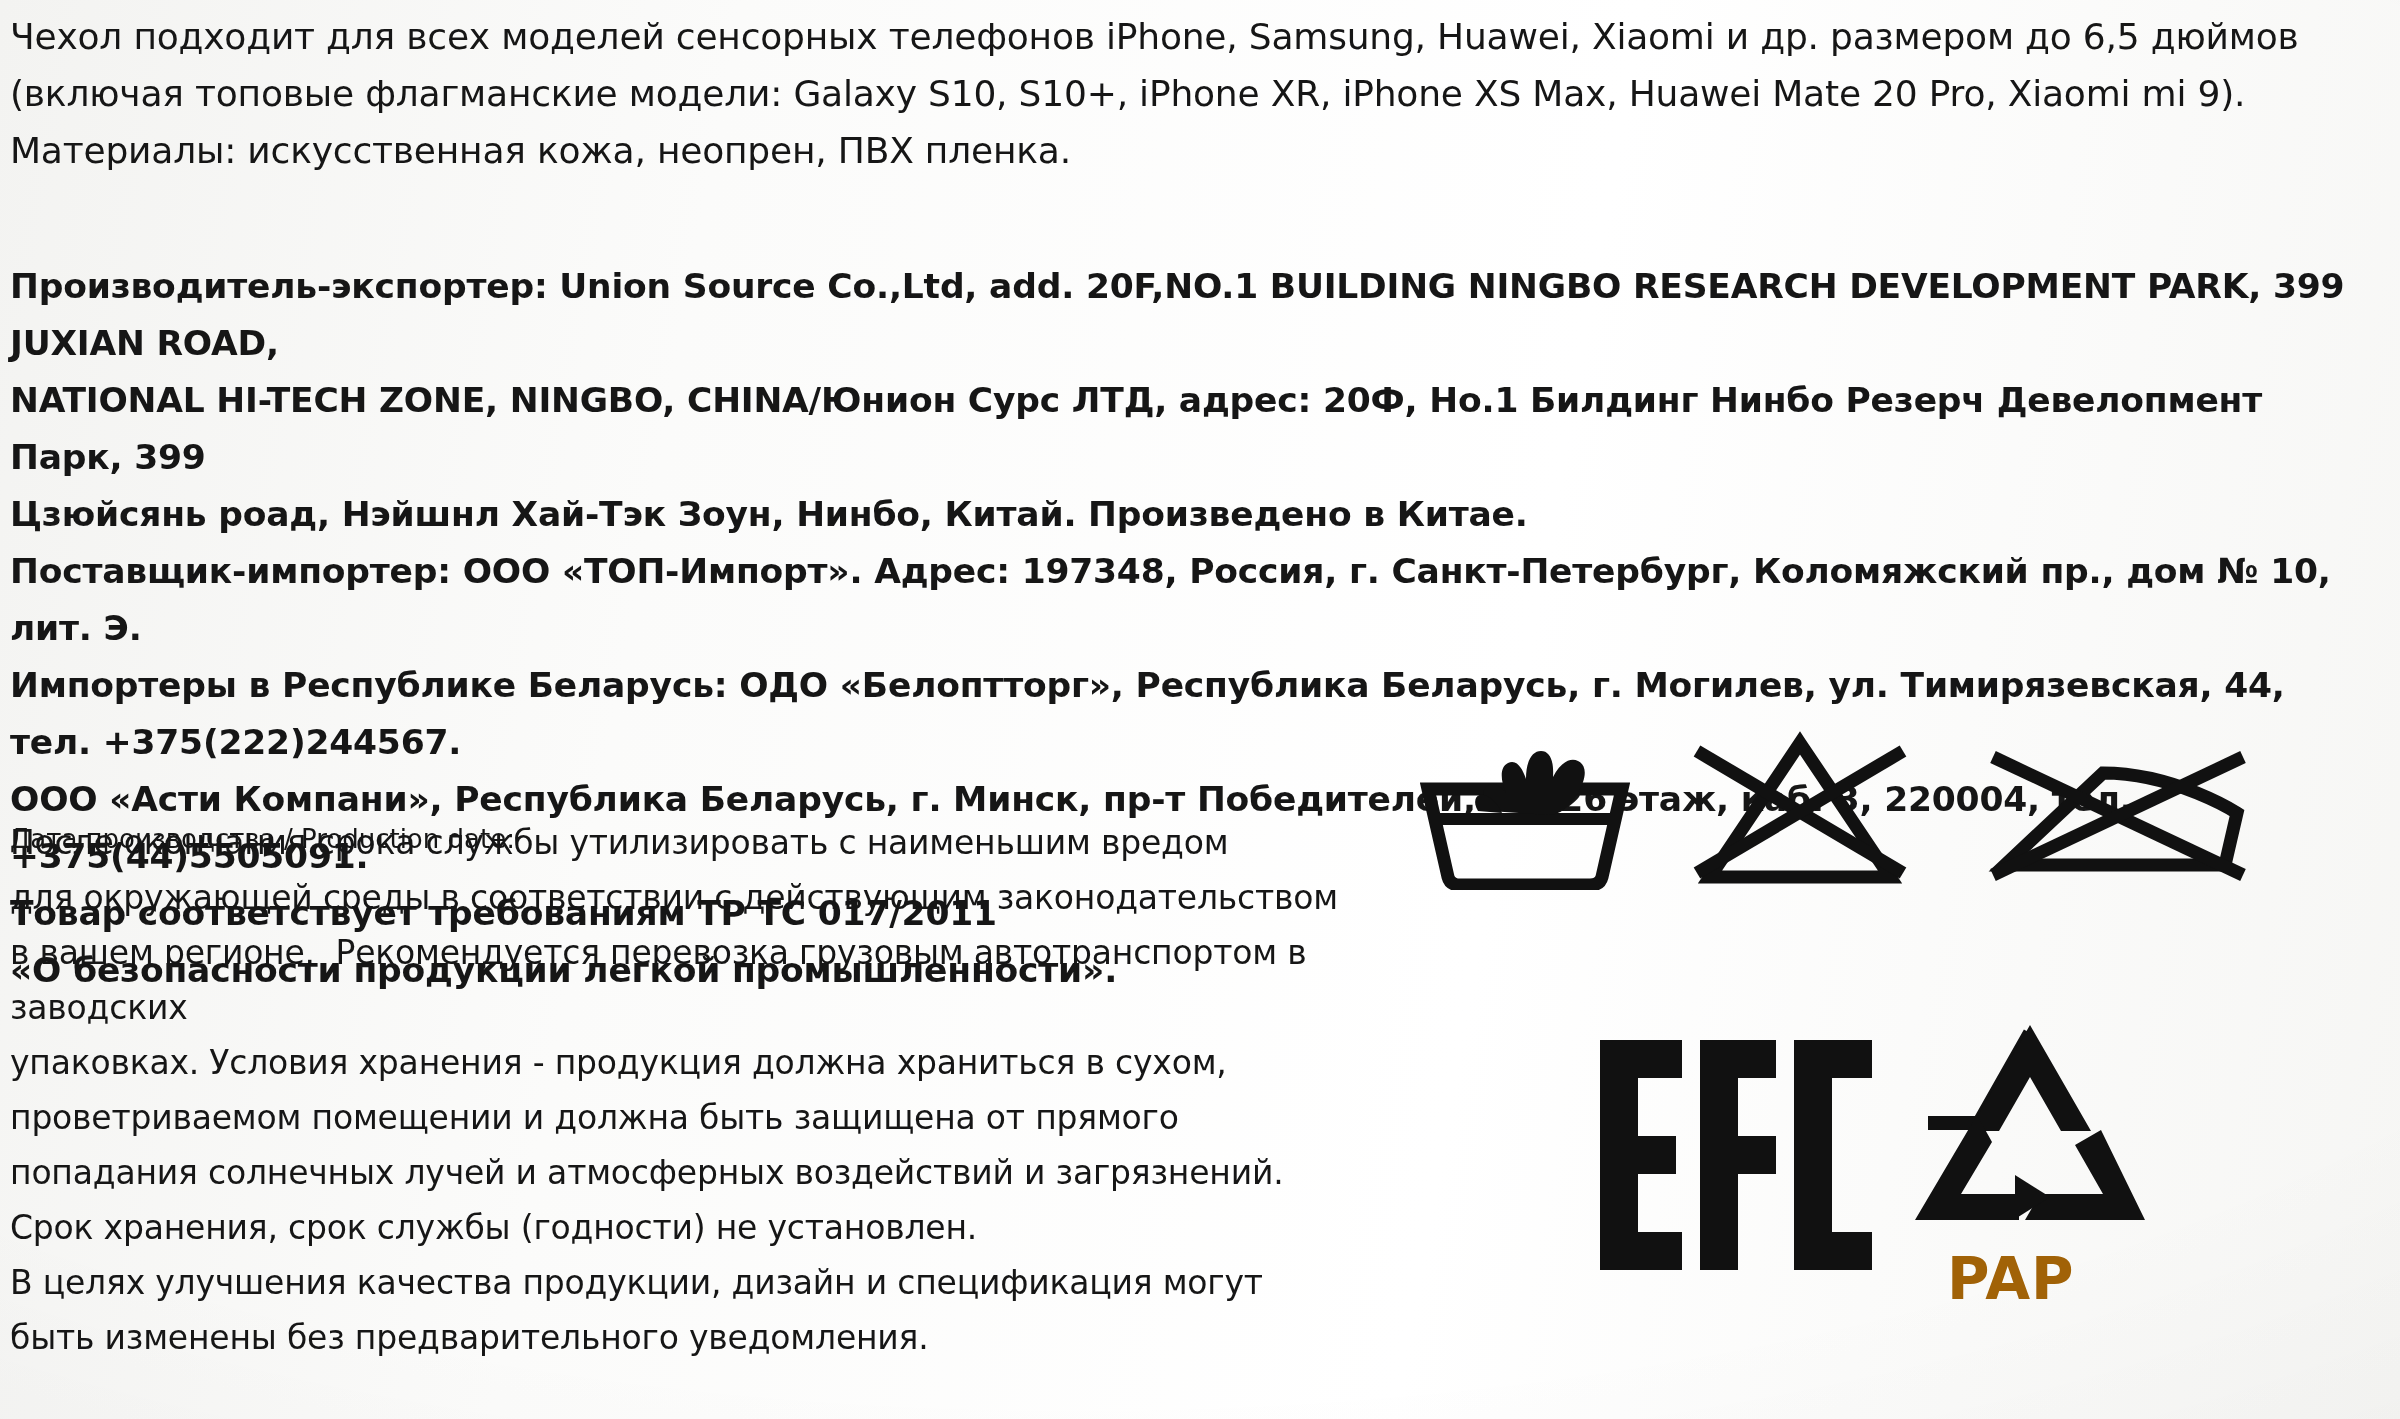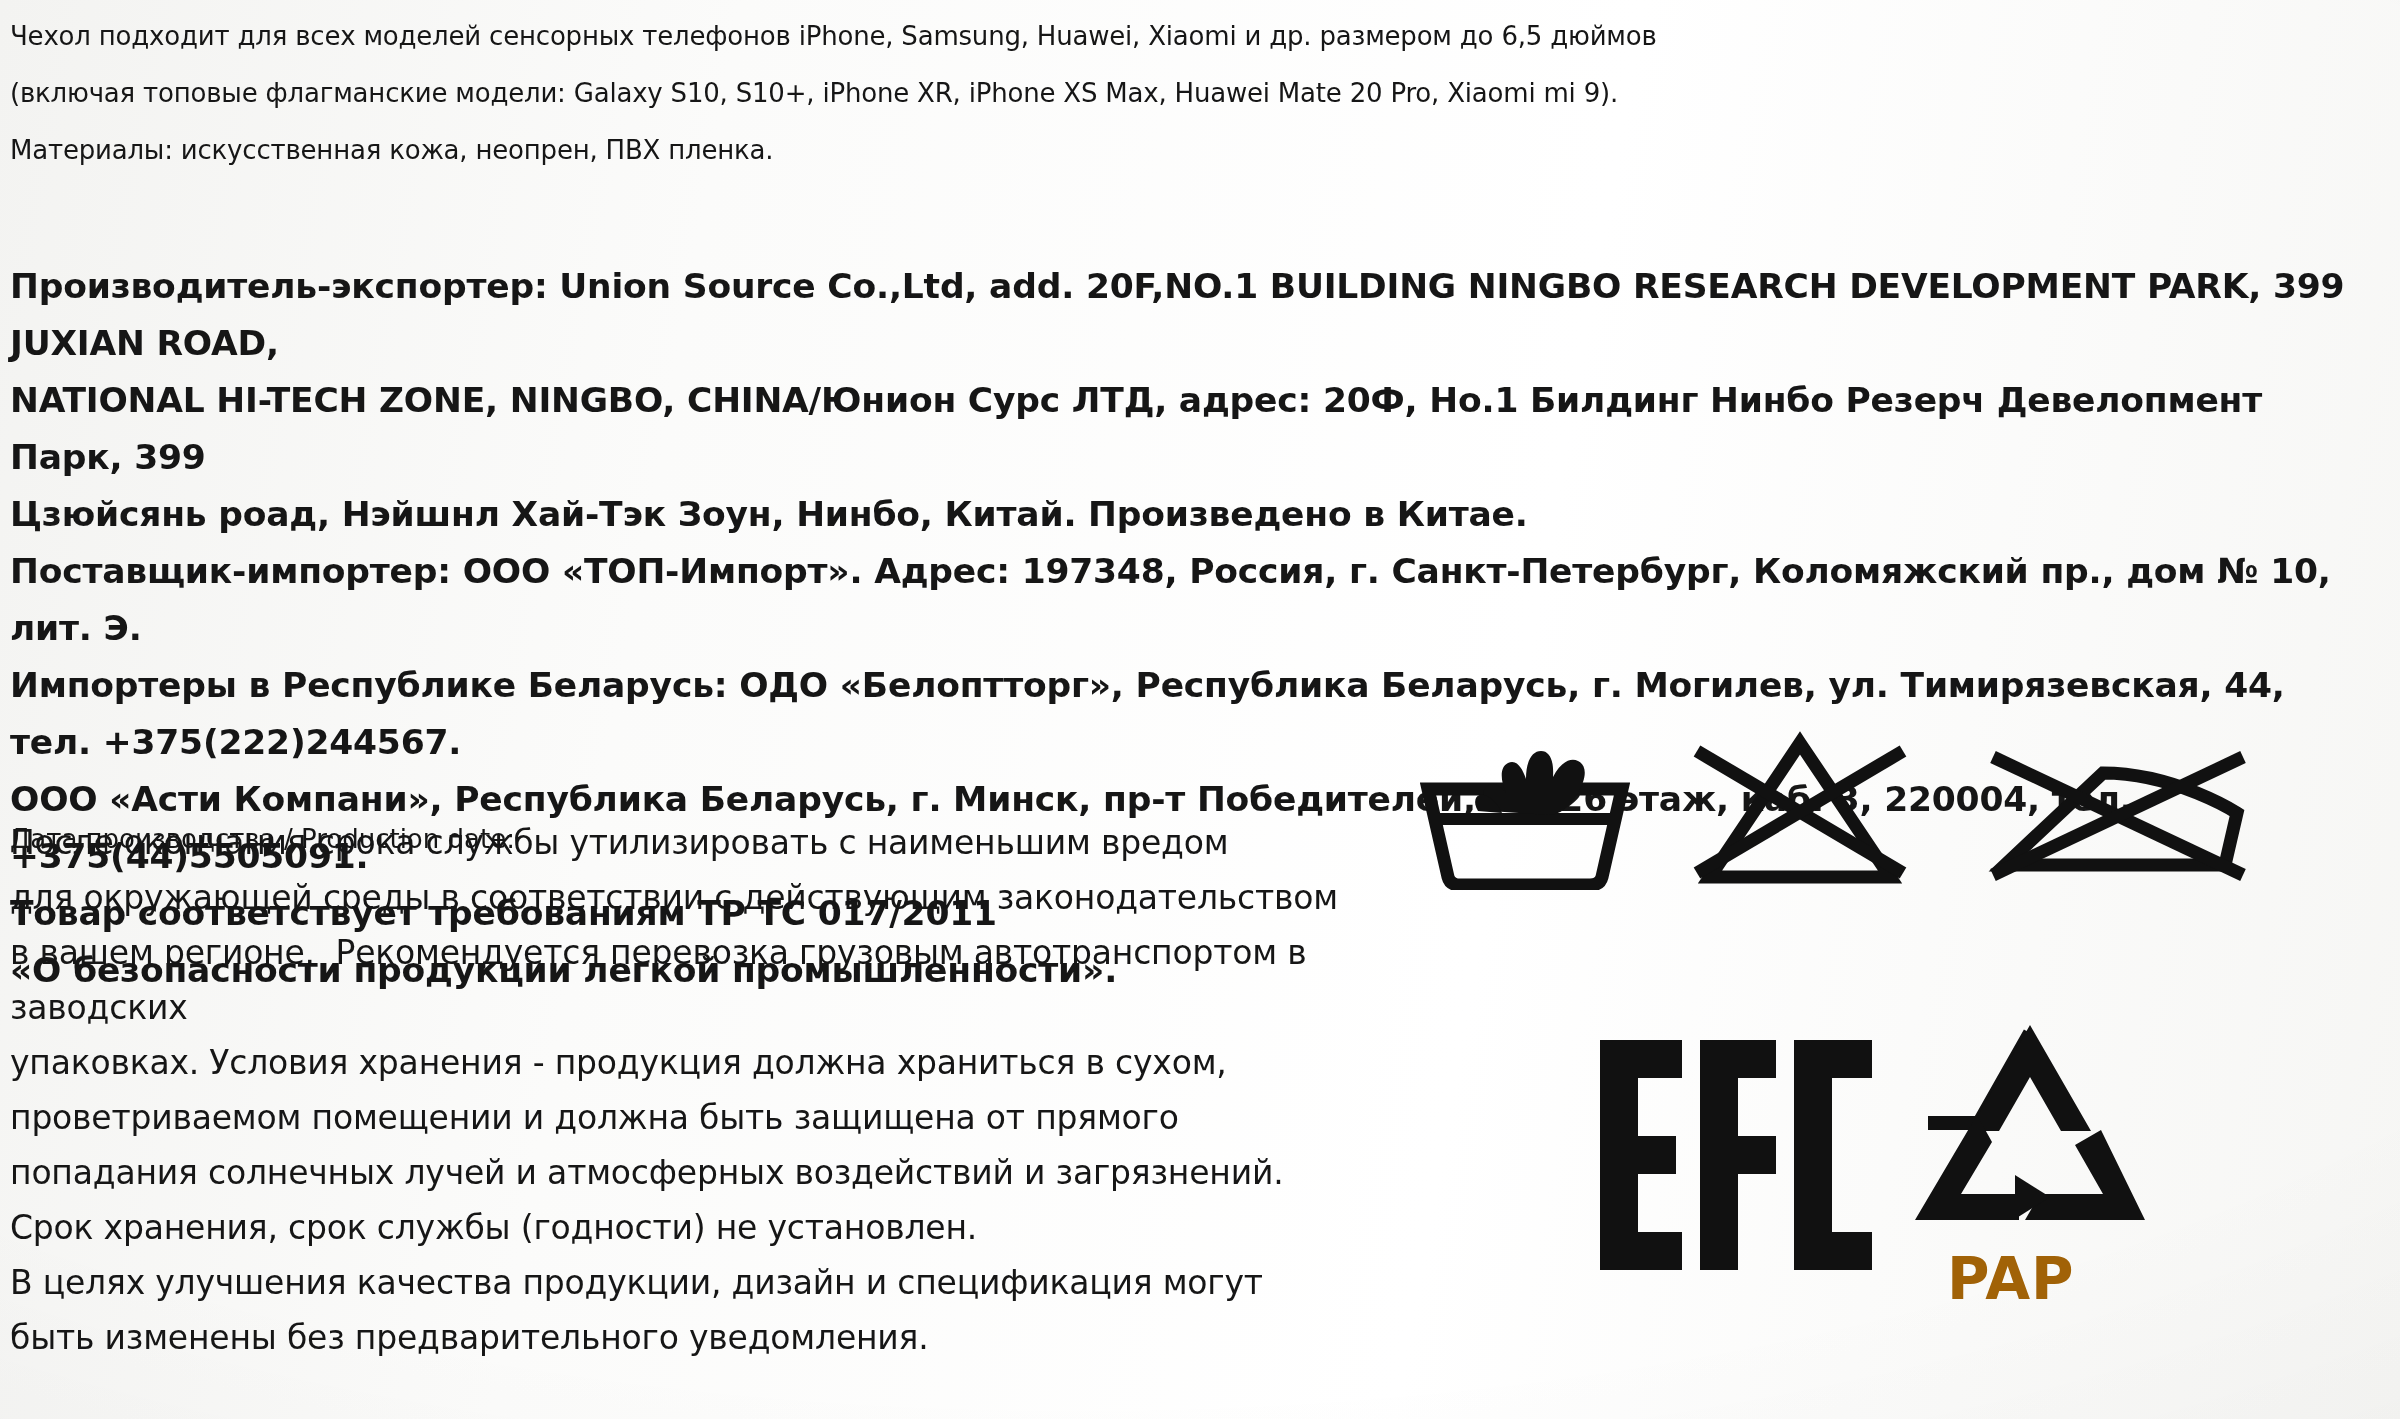--- a/index.html
+++ b/index.html
@@ -41,21 +41,21 @@
     font-family: "DejaVu Sans", sans-serif;
     color: #161616;
     letter-spacing: -0.2px;
     white-space: pre-wrap;
   }
 
   #block-compat {
     left: 10px;
     top: 8px;
     width: 2340px;
-    font-size: 26px;
+    font-size: 36px;
     line-height: 57px;
   }
 
   #block-manufacturer {
     left: 10px;
     top: 258px;
     width: 2340px;
     font-size: 34.5px;
     line-height: 57px;
     font-weight: bold;

